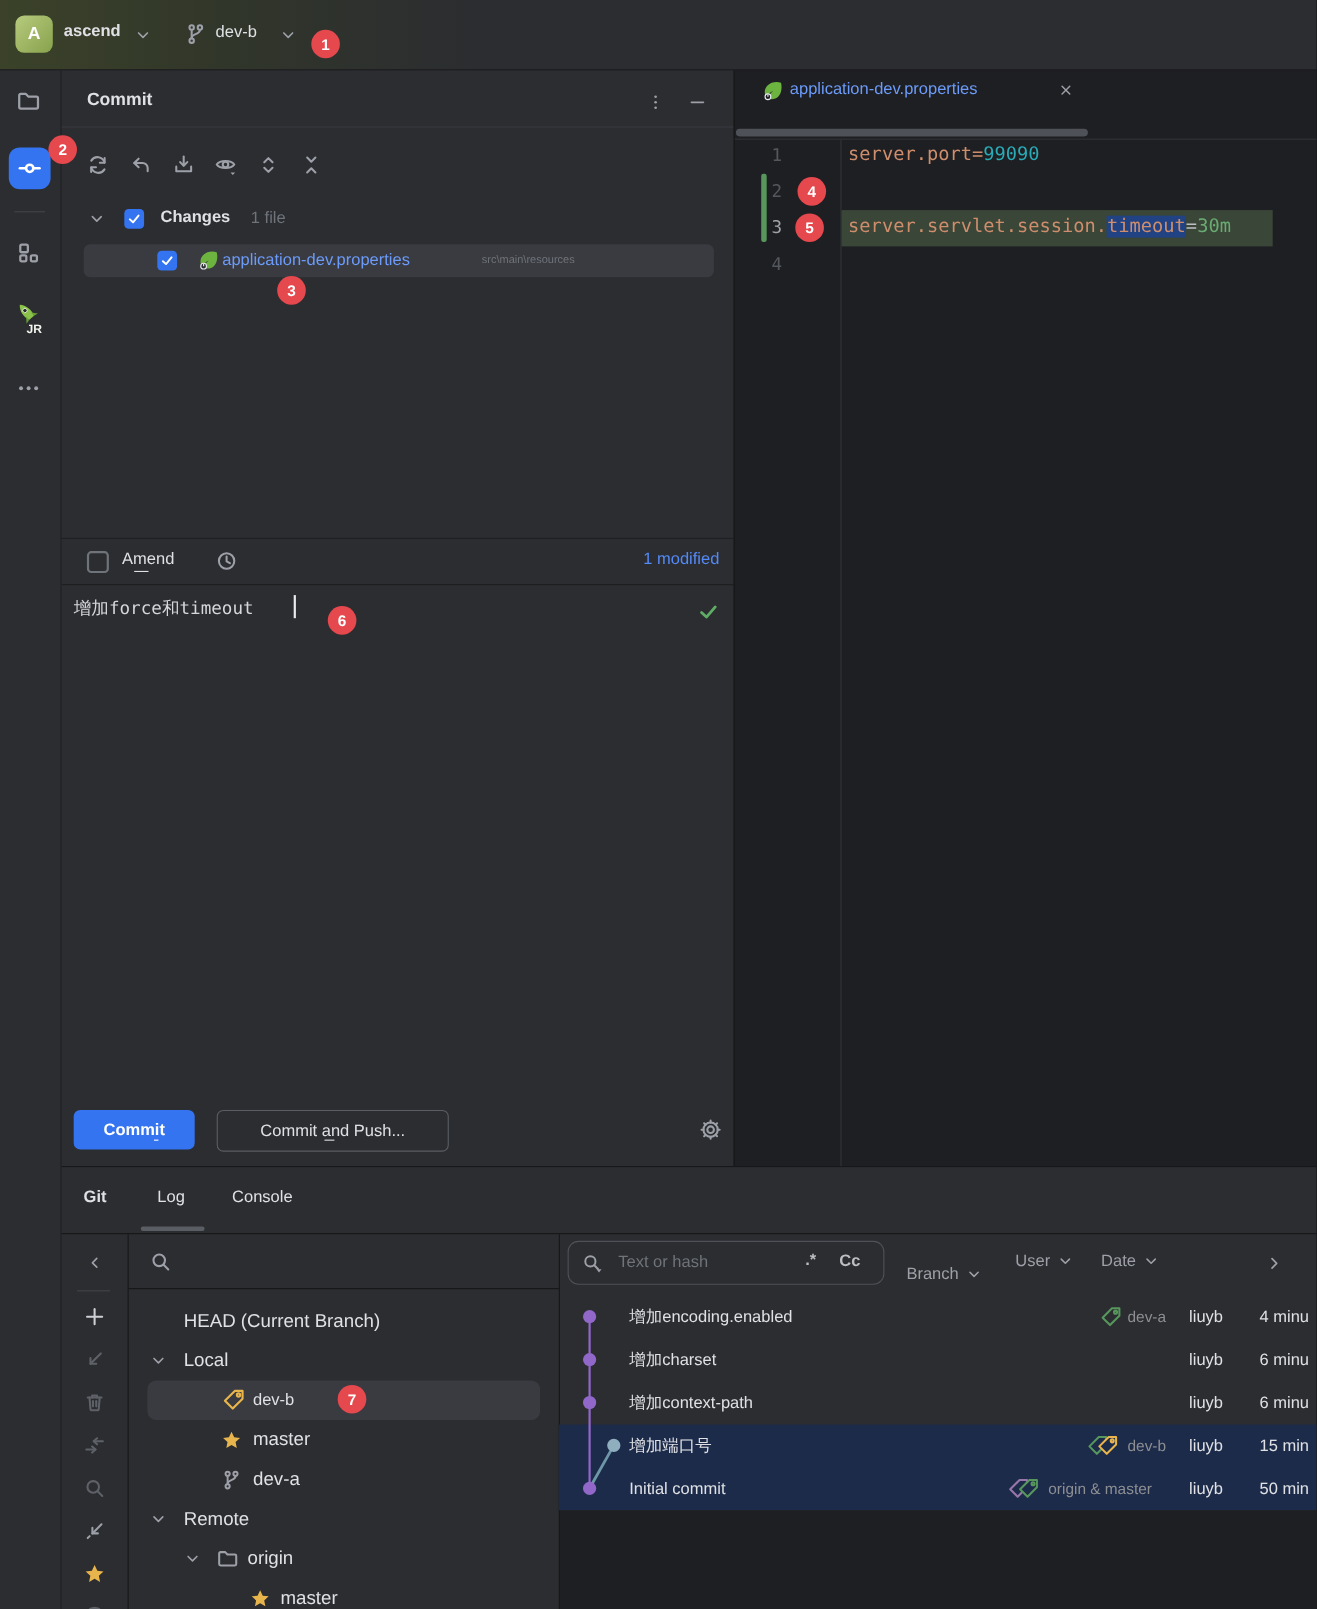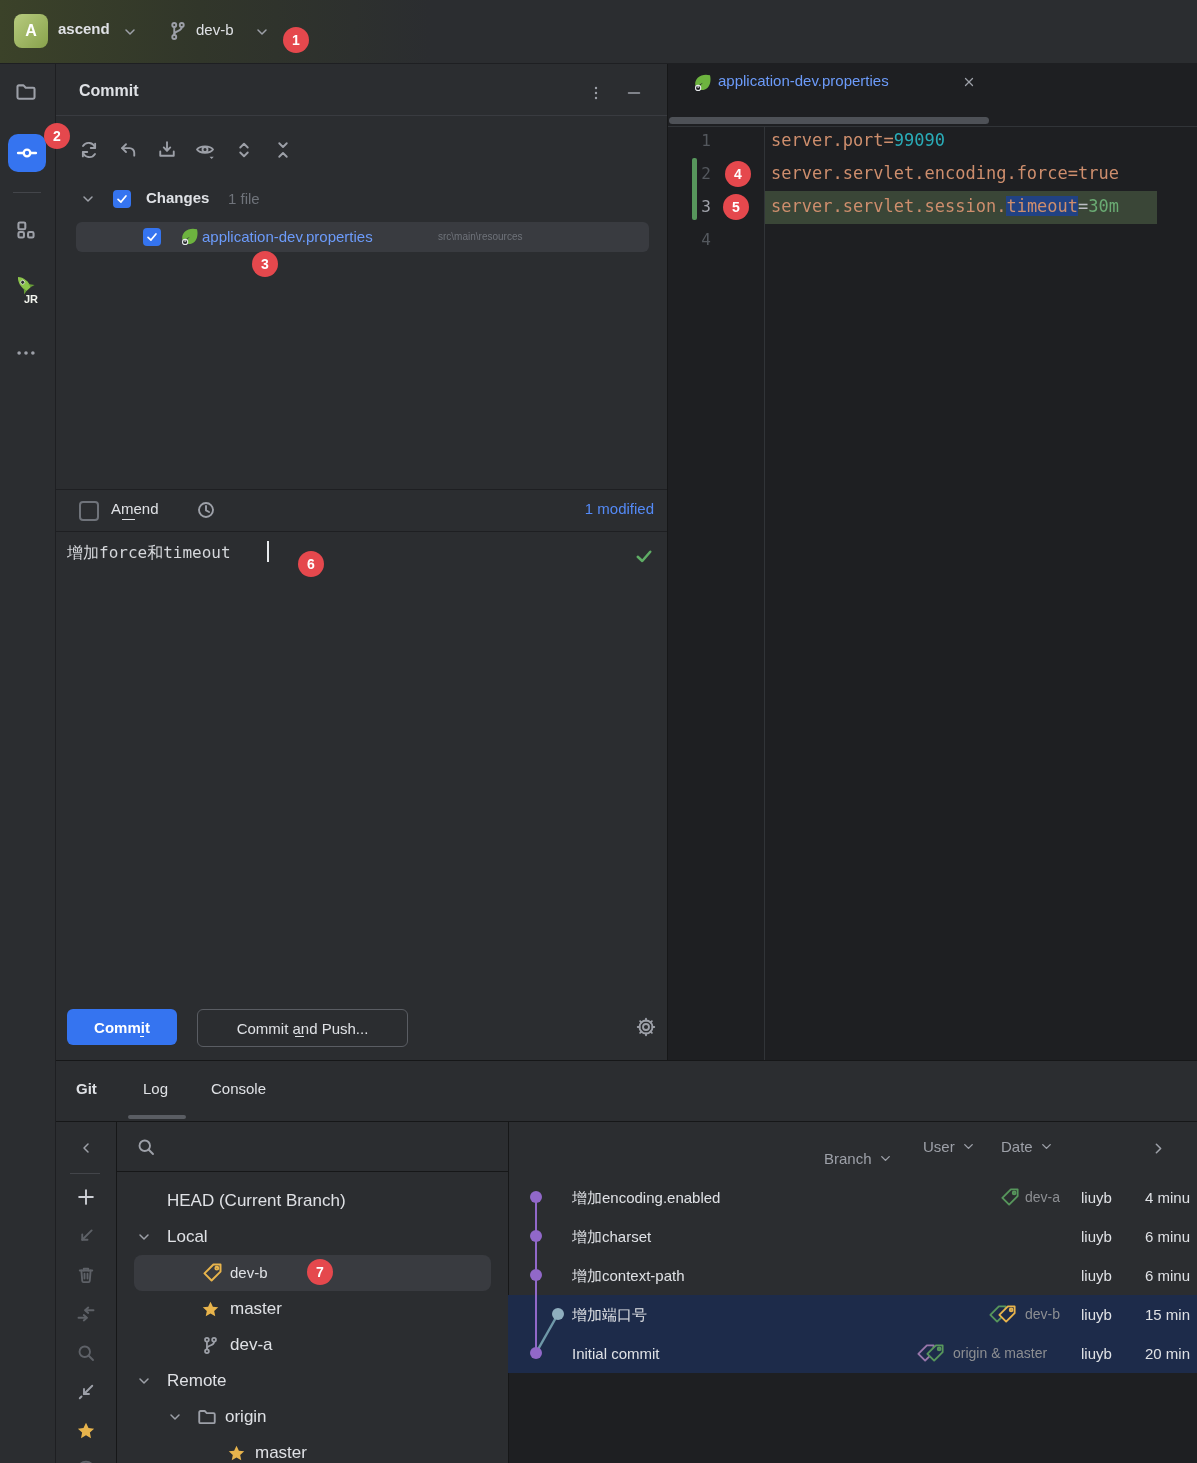--- a/index.html
+++ b/index.html
@@ -258,21 +258,20 @@
 
     <div class="abs vline" style="left:96px;top:63px;height:933px;background:#313438;"></div>
     <div class="abs" style="left:24px;top:94px;width:5px;height:62px;border-radius:2px;background:#57965C;"></div>
     <div class="abs lnum" style="left:0;top:60px;">1</div>
     <div class="abs lnum" style="left:0;top:93px;">2</div>
     <div class="abs lnum" style="left:0;top:126px;color:#A1A3AB;">3</div>
     <div class="abs lnum" style="left:0;top:159px;">4</div>
 
     <div class="abs" style="left:97px;top:127px;width:392px;height:33px;background:#3A4637;"></div>
     <div class="abs codeline nw" style="left:103px;top:60px;"><span class="tk-key">server.port</span><span class="tk-key">=</span><span class="tk-num">99090</span></div>
-    <div class="abs codeline nw" style="left:103px;top:93px;"><span class="tk-key">server.servlet.encoding.force</span><span class="tk-key">=</span><span class="tk-key">true</span></div>
     <div class="abs codeline nw" style="left:103px;top:126px;"><span class="tk-key">server.servlet.session.</span><span class="tk-sel">timeout</span><span class="tk-plain">=</span><span class="tk-val">30m</span></div>
   </div>
 
   <div class="abs bottompanel">
 
     <div class="abs nw" style="left:20px;top:19px;font-size:15px;font-weight:bold;">Git</div>
     <div class="abs nw" style="left:87px;top:19px;font-size:15px;">Log</div>
     <div class="abs" style="left:72px;top:54px;width:58px;height:4px;border-radius:2px;background:#5A5D63;"></div>
     <div class="abs nw" style="left:155px;top:19px;font-size:15px;">Console</div>
     <div class="abs dline" style="left:0;top:60px;width:1141px;background:#161718;"></div>
@@ -392,20 +391,32 @@
         </svg>
       </span>
     <div class="abs treetxt nw" style="left:169px;top:338px;">origin</div>
     <span class="abs" style="left:171px;top:383px;color:#E8B44C;"><svg width="19" height="19" viewBox="0 0 16 16">
           <path fill="currentColor" d="M8 1.4 L10 5.6 L14.5 6.1 L11.1 9.2 L12 13.7 L8 11.4 L4 13.7 L4.9 9.2 L1.5 6.1 L6 5.6 Z"></path>
         </svg></span>
     <div class="abs treetxt nw" style="left:199px;top:374px;">master</div>
 
     <div class="abs vline" style="left:452px;top:61px;height:342px;background:#161718;"></div>
 
+    <div class="abs" style="left:460px;top:67px;width:288px;height:40px;border:1px solid #4E5157;border-radius:10px;box-sizing:border-box;">
+      <span class="abs ico" style="left:12px;top:10px;">
+          <svg class="ic" width="19" height="19" viewBox="0 0 16 16">
+            <circle cx="6.5" cy="6.5" r="3.9"></circle>
+            <line x1="9.5" y1="9.5" x2="12.3" y2="12.3"></line>
+            <polygon points="11.2,12.6 15,12.6 13.1,15" fill="currentColor" stroke="none"></polygon>
+          </svg>
+        </span>
+      <div class="abs nw" style="left:45px;top:10px;font-size:15px;color:#6F737A;">Text or hash</div>
+      <div class="abs nw" style="left:215px;top:8px;font-size:15px;font-weight:bold;color:#BCBEC4;">.*</div>
+      <div class="abs nw" style="left:246px;top:9px;font-size:15px;font-weight:bold;color:#BCBEC4;">Cc</div>
+    </div>
     <div class="abs filter-lbl" style="left:768px;top:89px;">
         <span>Branch</span>
         <svg class="ic" width="15" height="15" viewBox="0 0 16 16">
           <polyline points="4,6 8,10 12,6"></polyline>
         </svg>
       </div>
     <div class="abs filter-lbl" style="left:867px;top:77px;">
         <span>User</span>
         <svg class="ic" width="15" height="15" viewBox="0 0 16 16">
           <polyline points="4,6 8,10 12,6"></polyline>
@@ -486,21 +497,21 @@
             </svg>
           </span>
         <span class="abs" style="left:417px;top:9px;color:#57965C;">
             <svg class="ic" width="20" height="20" viewBox="0 0 16 16">
               <path d="M1.9 8.7 L8.7 1.9 H14.1 V7.3 L7.3 14.1 Z" fill="#1D2B4A"></path>
               <circle cx="11.3" cy="4.7" r="1.1"></circle>
             </svg>
           </span>
         <span class="abs nw refs-txt" style="left:445px;">origin &amp; master</span>
         <span class="abs nw" style="left:573px;">liuyb</span>
-        <span class="abs nw" style="left:637px;">20 min</span>
+        <span class="abs nw" style="left:637px;">50 min</span>
       </div>
     </div>
     <div class="abs" style="left:453px;top:312px;width:688px;height:91px;background:#1E1F22;"></div>
   </div>
 
   <div class="abs badge" style="left:283px;top:27px;">1</div>
   <div class="abs badge" style="left:44px;top:123px;">2</div>
   <div class="abs badge" style="left:252px;top:251px;">3</div>
   <div class="abs badge" style="left:725px;top:161px;">4</div>
   <div class="abs badge" style="left:723px;top:194px;">5</div>

